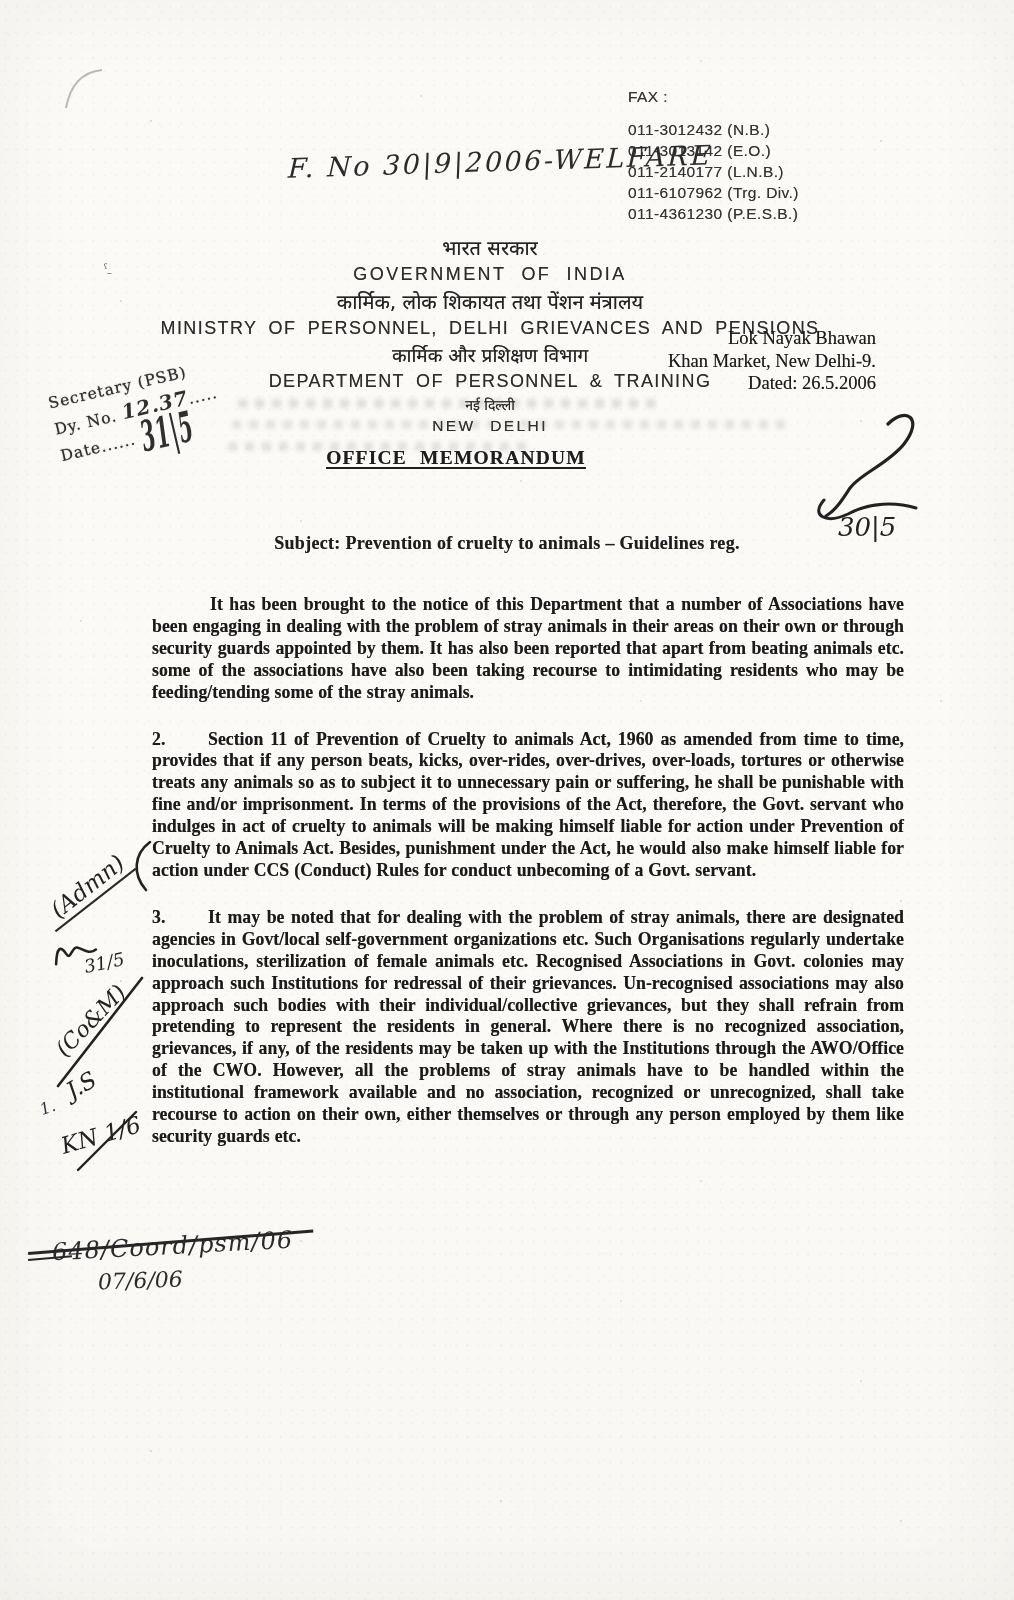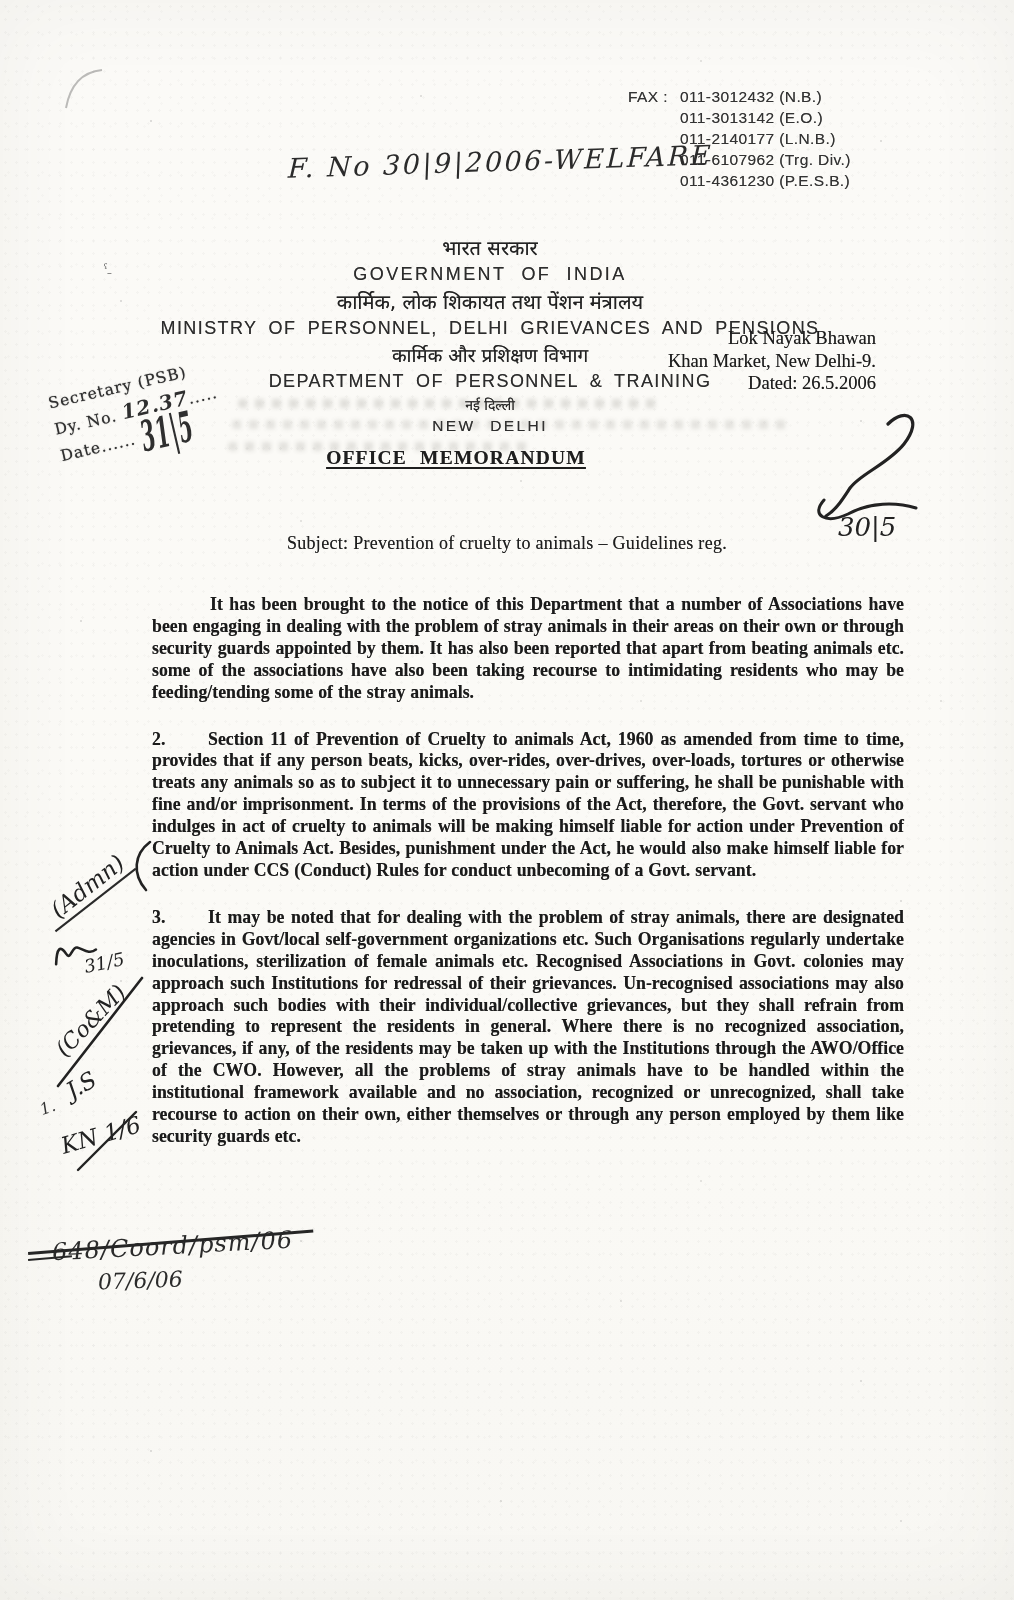--- a/index.html
+++ b/index.html
@@ -9,21 +9,21 @@
     background-image:
       radial-gradient(rgba(60,60,60,0.035) 1px, transparent 1.2px),
       radial-gradient(rgba(60,60,60,0.025) 1px, transparent 1.2px),
       linear-gradient(180deg, #fbfaf7 0%, #fbfaf6 60%, #f8f7f3 100%);
     background-size: 11px 13px, 17px 23px, 100% 100%;
     box-shadow: inset 0 0 90px rgba(90,85,70,0.06);
     overflow:hidden;
     font-family:"Liberation Serif", serif;
     color:#1e1e1e;
   }
-  .print{ text-shadow:0 0 0.6px rgba(20,20,20,0.55); }
+  .print{ text-shadow:0 0 0.6px rgba(20,20,20,0.55);flex-direction:column; }
   .abs{ position:absolute; }
 
   
   .fax{ left:628px; top:86px; display:flex; gap:12px;
         font-family:"Liberation Sans", sans-serif; font-size:15.5px;
         line-height:21px; color:#333; letter-spacing:0.4px;}
   .fax .lines div{ white-space:nowrap; }
 
   
   .hand{ font-family:"DejaVu Serif", serif; font-style:italic; color:#2b2b2b; }
@@ -54,21 +54,21 @@
   
   .ghost{ background:repeating-linear-gradient(90deg, rgba(110,108,100,0.38) 0 9px,
             rgba(110,108,100,0) 9px 17px);
           filter:blur(2px); opacity:0.5; border-radius:4px; height:9px; }
 
   .omtitle{ left:0; top:447px; width:912px; text-align:center;
             font-size:19.5px; font-weight:bold; letter-spacing:1.2px; word-spacing:7px;
             text-decoration:underline; text-decoration-thickness:2px; text-underline-offset:3px; }
 
   .subject{ left:0; top:533px; width:1014px; text-align:center;
-            font-size:18px; font-weight:normal; letter-spacing:0.3px; }
+            font-size:18px; font-weight:bold; letter-spacing:0.3px; }
 
   
   .bodytext{ left:152px; top:594px; width:752px; font-size:17.8px;
              line-height:21.9px; text-align:justify; color:#1b1b1b;
              word-spacing:0.6px; }
   .para{ margin:0 0 25px 0;font-weight:bold; }
   .p1{ text-indent:58px; }
   .pnum{ display:inline-block; width:56px; text-indent:0; }
 
   

